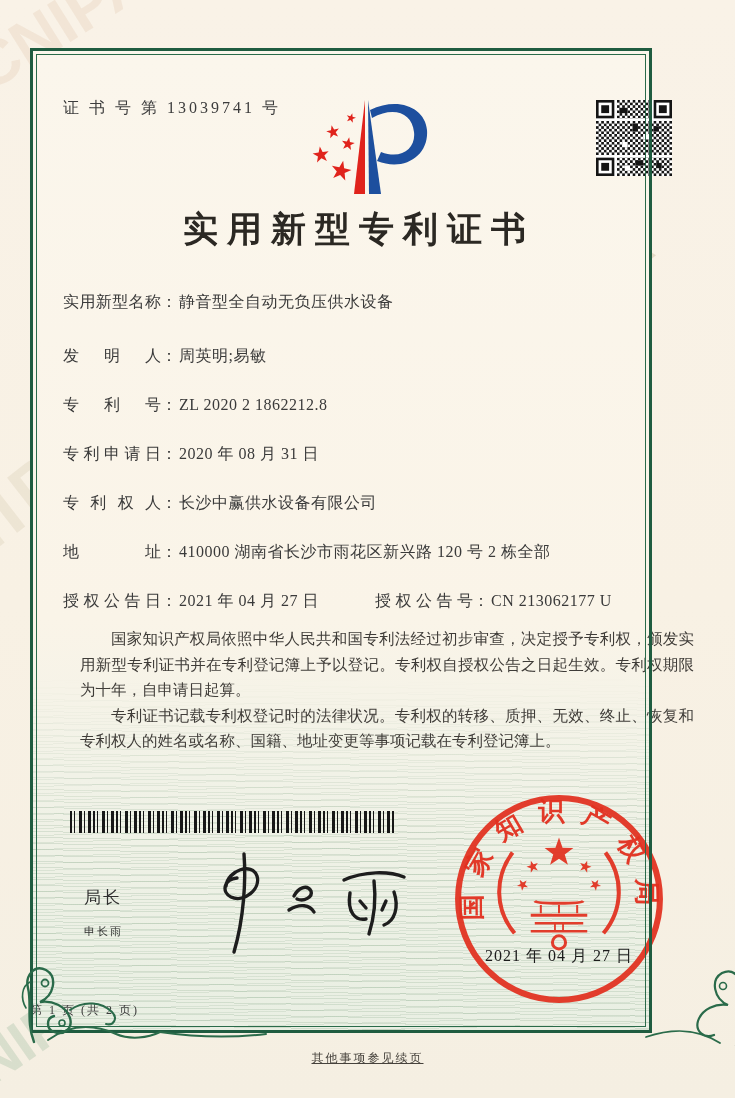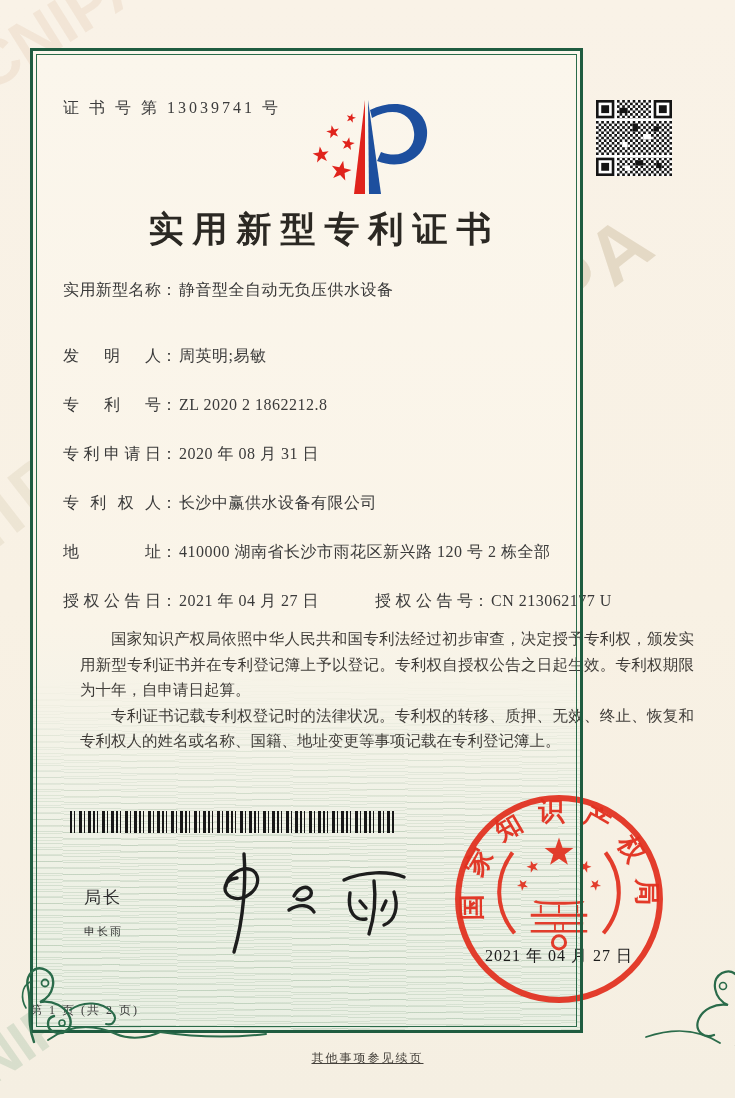--- a/index.html
+++ b/index.html
@@ -9,21 +9,21 @@
     background:linear-gradient(180deg,#f9f2e7 0%,#f8f1e4 55%,#f5efe2 100%);
   }
   
   .wm { position:absolute; font-family:"Liberation Sans",sans-serif; font-weight:bold;
         transform-origin:center; pointer-events:none; user-select:none; }
   .wm-big   { left:400px; top:268px; font-size:78px; letter-spacing:8px; color:rgba(201,183,152,0.42); transform:rotate(-38deg); }
   .wm-tl    { left:-38px; top:-14px; font-size:64px; color:rgba(210,170,140,0.18); transform:rotate(-32deg); }
   .wm-ml    { left:-120px; top:470px; font-size:72px; letter-spacing:6px; color:rgba(200,185,155,0.22); transform:rotate(-38deg); }
   .wm-bl    { left:-70px; top:1010px; font-size:58px; color:rgba(130,170,140,0.25); transform:rotate(-35deg); }
   
-  .cert { position:absolute; left:30px; top:48px; width:553px; height:985px; }
+  .cert { position:absolute; left:30px; top:48px; width:622px; height:985px; }
   .b-outer { position:absolute; inset:0; border:3px solid #1f5c40; z-index:4; pointer-events:none; }
   .b-inner { position:absolute; inset:6px; border:1px solid #2a6b4a; z-index:4; pointer-events:none; }
   .cert-bg { position:absolute; inset:3px; background:linear-gradient(180deg,#fbf6ec 0%,#faf4e8 58%,#f1f2e7 74%,#e9efe3 100%); }
   .waves { position:absolute; inset:3px;
     background-image:
       repeating-linear-gradient(1deg,  rgba(110,150,115,0.20) 0 1px, transparent 1px 6px),
       repeating-linear-gradient(-1.5deg, rgba(110,150,115,0.15) 0 1px, transparent 1px 7px);
     -webkit-mask-image:linear-gradient(180deg,transparent 0 64%,#000 80%,#000 100%);
             mask-image:linear-gradient(180deg,transparent 0 64%,#000 80%,#000 100%);
   }
@@ -132,21 +132,21 @@
           <use href="#star5" transform="translate(28,57) scale(0.85) rotate(-8)"></use>
           <use href="#star5" transform="translate(48,73) scale(1.05) rotate(12)"></use>
         </g>
         <path fill="#e0231c" d="M72,2 L61,96 L72,96 Z"></path>
         <path fill="#1d4f9e" d="M75,2 L76,96 L88,96 Z"></path>
         <path fill="#1d4f9e" d="M77,12 C106,-2 132,10 134,32 C136,57 112,74 84,63 L88,54 C109,62 123,50 121,34 C119,15 101,8 79,20 Z"></path>
       </svg>
 
       <div class="title">实用新型专利证书</div>
 
-      <div class="frow" style="top:232px">
+      <div class="frow" style="top:244px">
         <span class="flabel">实用新型名称</span><span class="fcolon">：</span><span class="fvalue">静音型全自动无负压供水设备</span>
       </div>
       <div class="frow" style="top:298px">
         <span class="flabel">发明人</span><span class="fcolon">：</span><span class="fvalue">周英明;易敏</span>
       </div>
       <div class="frow" style="top:347px">
         <span class="flabel">专利号</span><span class="fcolon">：</span><span class="fvalue">ZL 2020 2 1862212.8</span>
       </div>
       <div class="frow" style="top:396px">
         <span class="flabel">专利申请日</span><span class="fcolon">：</span><span class="fvalue">2020 年 08 月 31 日</span>

